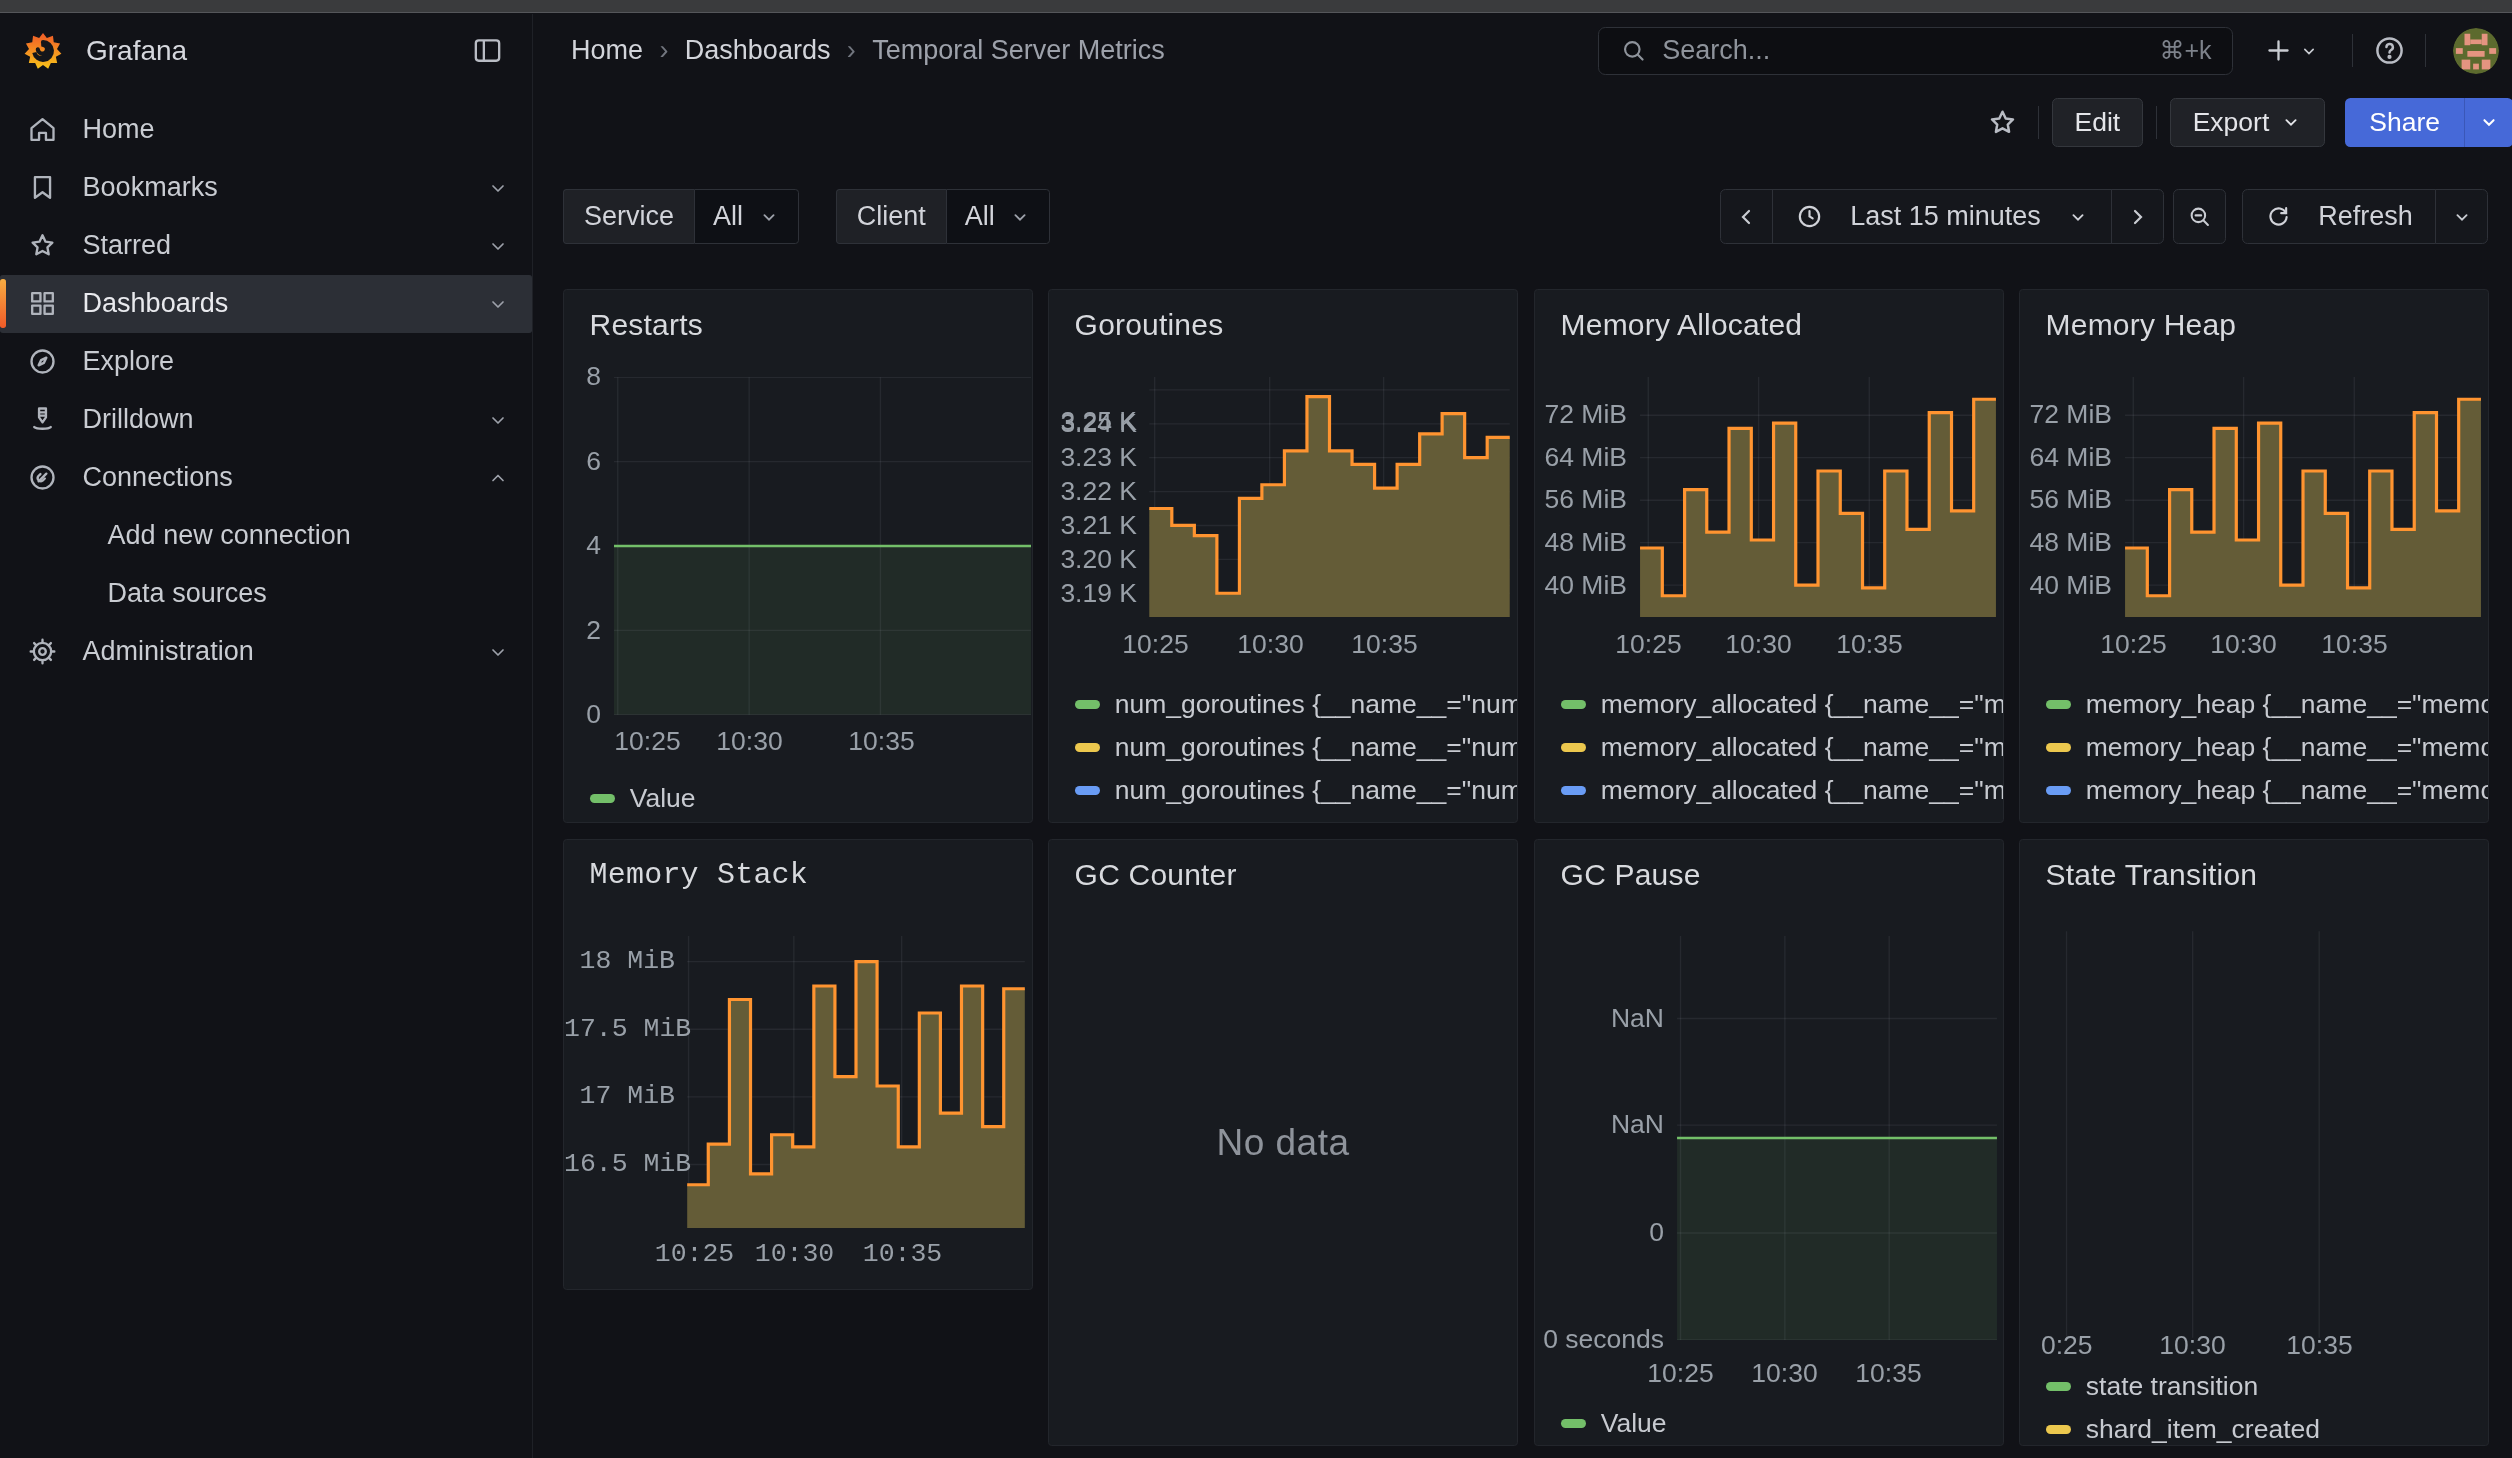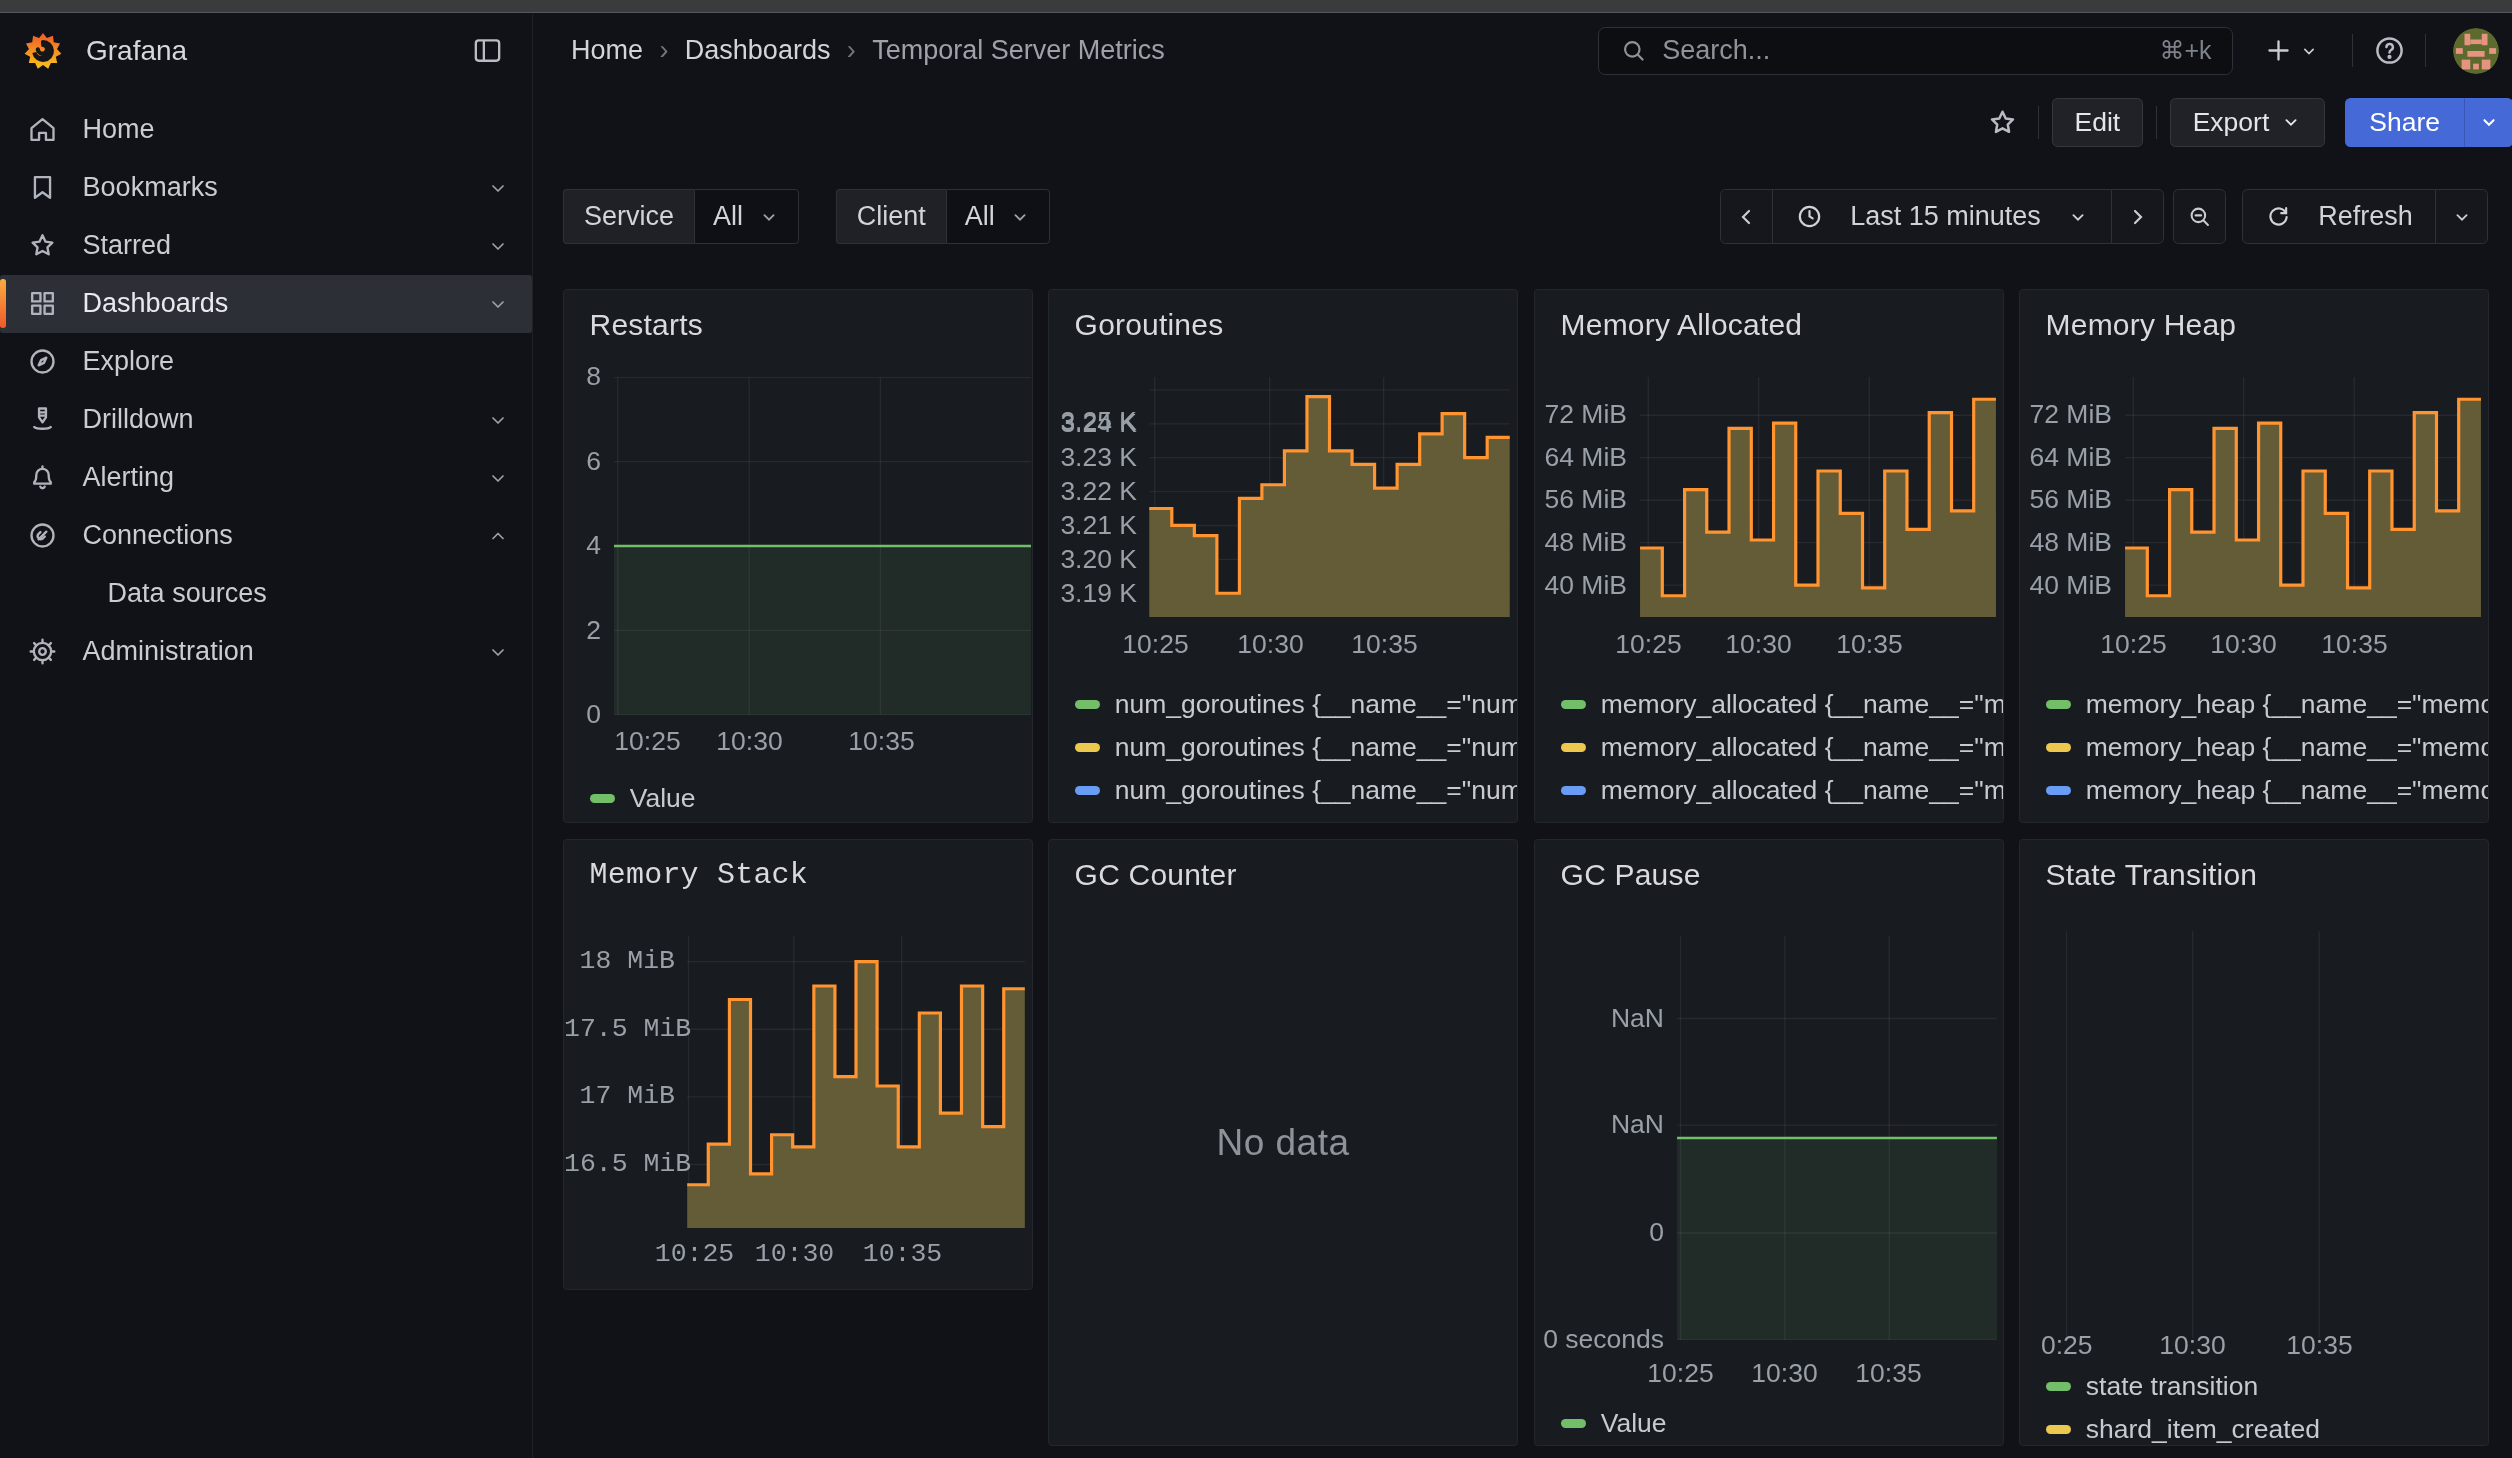--- a/index.html
+++ b/index.html
@@ -258,46 +258,34 @@
         <span class="lbl">Drilldown</span>
         <span class="chev">
           <svg class="ic " width="24" height="24" viewBox="0 0 24 24" fill="none" stroke="currentColor" stroke-width="1.7" stroke-linecap="round" stroke-linejoin="round">
             <path d="M7 10l5 5 5-5"></path>
           </svg>
         </span>
       </div>
       <div class="side-item">
         <span style="color:#b0b4bc">
           <svg class="ic " width="33" height="33" viewBox="0 0 24 24" fill="none" stroke="currentColor" stroke-width="1.7" stroke-linecap="round" stroke-linejoin="round">
-            <path d="M6 16.5h12v-1.2c-1.5-1-1.5-3.2-1.5-5.1a4.5 4.5 0 0 0-9 0c0 1.9 0 4.1-1.5 5.1Z"></path>
-            <path d="M10.4 18.7a1.7 1.7 0 0 0 3.2 0"></path>
-            <path d="M12 4.8V4"></path>
-          </svg>
-        </span>
-        <span class="lbl">Alerting</span>
-        <span class="chev">
-          <svg class="ic " width="24" height="24" viewBox="0 0 24 24" fill="none" stroke="currentColor" stroke-width="1.7" stroke-linecap="round" stroke-linejoin="round">
-            <path d="M7 10l5 5 5-5"></path>
-          </svg>
-        </span>
-      </div>
-      <div class="side-item">
-        <span style="color:#b0b4bc">
-          <svg class="ic " width="33" height="33" viewBox="0 0 24 24" fill="none" stroke="currentColor" stroke-width="1.7" stroke-linecap="round" stroke-linejoin="round">
             <circle cx="12" cy="12" r="8"></circle>
             <path d="M9.2 14.8 L14.8 9.2"></path>
             <path d="M10.5 9.5l-1.6 1.6a2.3 2.3 0 0 0 3.2 3.2l1.6-1.6"></path>
           </svg>
         </span>
         <span class="lbl">Connections</span>
         <span class="chev">
           <svg class="ic " width="24" height="24" viewBox="0 0 24 24" fill="none" stroke="currentColor" stroke-width="1.7" stroke-linecap="round" stroke-linejoin="round">
             <path d="M7 14.5l5-5 5 5"></path>
           </svg>
         </span>
+      </div>
+      <div class="side-item sub">
+        <span class="lbl">Add new connection</span>
       </div>
       <div class="side-item sub">
         <span class="lbl">Data sources</span>
       </div>
       <div class="side-item">
         <span style="color:#b0b4bc">
           <svg class="ic " width="33" height="33" viewBox="0 0 24 24" fill="none" stroke="currentColor" stroke-width="1.7" stroke-linecap="round" stroke-linejoin="round">
             <circle cx="12" cy="12" r="6.3"></circle>
             <circle cx="12" cy="12" r="2.4"></circle>
             <path d="M12 3.4v2.2M12 18.4v2.2M3.4 12h2.2M18.4 12h2.2M5.9 5.9l1.6 1.6M16.5 16.5l1.6 1.6M18.1 5.9l-1.6 1.6M7.5 16.5l-1.6 1.6"></path>

